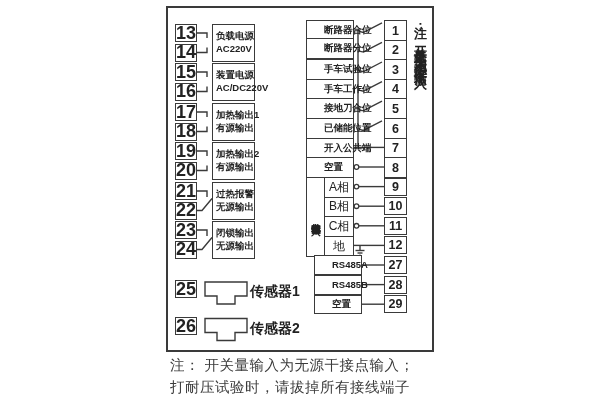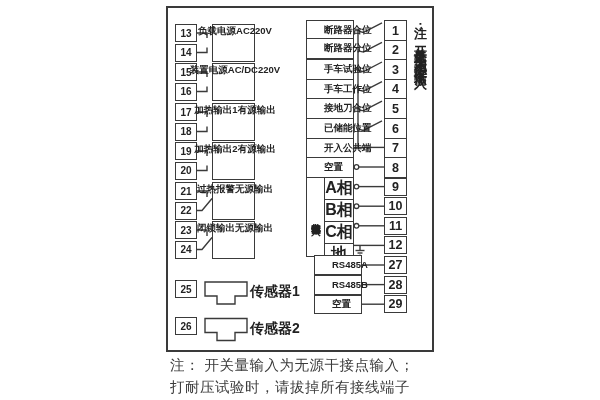--- a/index.html
+++ b/index.html
@@ -12,31 +12,31 @@
   .frame{
     position:absolute;left:166px;top:6px;width:264px;height:342px;
     border:2px solid var(--ln);background:#fff;
   }
   .wires{position:absolute;left:0;top:0;width:264px;height:342px;}
   .wires path,.wires line{stroke:var(--ln);stroke-width:1.4;fill:none;}
   .wires circle{stroke:var(--ln);stroke-width:1.3;fill:#fff;}
   .tnum{
     position:absolute;left:7px;width:22px;height:18px;box-sizing:border-box;
     border:1.6px solid var(--ln);background:#fff;display:flex;align-items:center;
-    justify-content:center;font-size:10px;font-weight:bold;
+    justify-content:center;font-size:18px;font-weight:bold;
   }
   .rnum{
     position:absolute;left:216px;width:23px;height:21px;box-sizing:border-box;
     border:1.6px solid var(--ln);background:#fff;display:flex;align-items:center;
     justify-content:center;font-size:12.5px;font-weight:bold;
   }
   .rnum.sep{height:18px;}
   .plabel{
     position:absolute;left:44px;width:43px;height:37.5px;box-sizing:border-box;
-    border:1.5px solid var(--ln);background:#fff;display:flex;flex-direction:row;
+    border:1.5px solid var(--ln);background:#fff;display:flex;flex-direction:column;
     justify-content:center;padding-left:3px;font-size:9.5px;font-weight:bold;
     line-height:12.5px;white-space:nowrap;overflow:visible;
   }
   .rlab{
     position:absolute;left:138px;width:48px;height:21px;box-sizing:border-box;
     border:1.5px solid var(--ln);background:#fff;display:flex;align-items:center;
     padding-left:17px;font-size:9.5px;font-weight:bold;white-space:nowrap;
   }
   .rlab.sep{height:19.5px;margin-left:8px;}
   .group{
@@ -45,21 +45,21 @@
   }
   .gvert{
     width:18px;box-sizing:border-box;border-right:1.5px solid var(--ln);
     display:flex;align-items:center;justify-content:center;
     writing-mode:vertical-rl;text-orientation:upright;
     font-size:9.5px;font-weight:bold;letter-spacing:0.5px;
   }
   .gcol{flex:1;display:flex;flex-direction:column;}
   .gcell{
     flex:1;border-top:1.5px solid var(--ln);display:flex;align-items:center;
-    justify-content:center;font-size:16px;font-weight:bold;
+    justify-content:center;font-size:12px;font-weight:normal;
   }
   .gcell:first-child{border-top:none;}
   .slabel{
     position:absolute;left:82px;font-size:14px;font-weight:bold;white-space:nowrap;
   }
   .vnote{
     position:absolute;left:243px;top:7px;writing-mode:vertical-rl;text-orientation:upright;
     font-size:13px;font-weight:bold;letter-spacing:2.5px;color:#222;white-space:nowrap;
   }
   .bnote{

